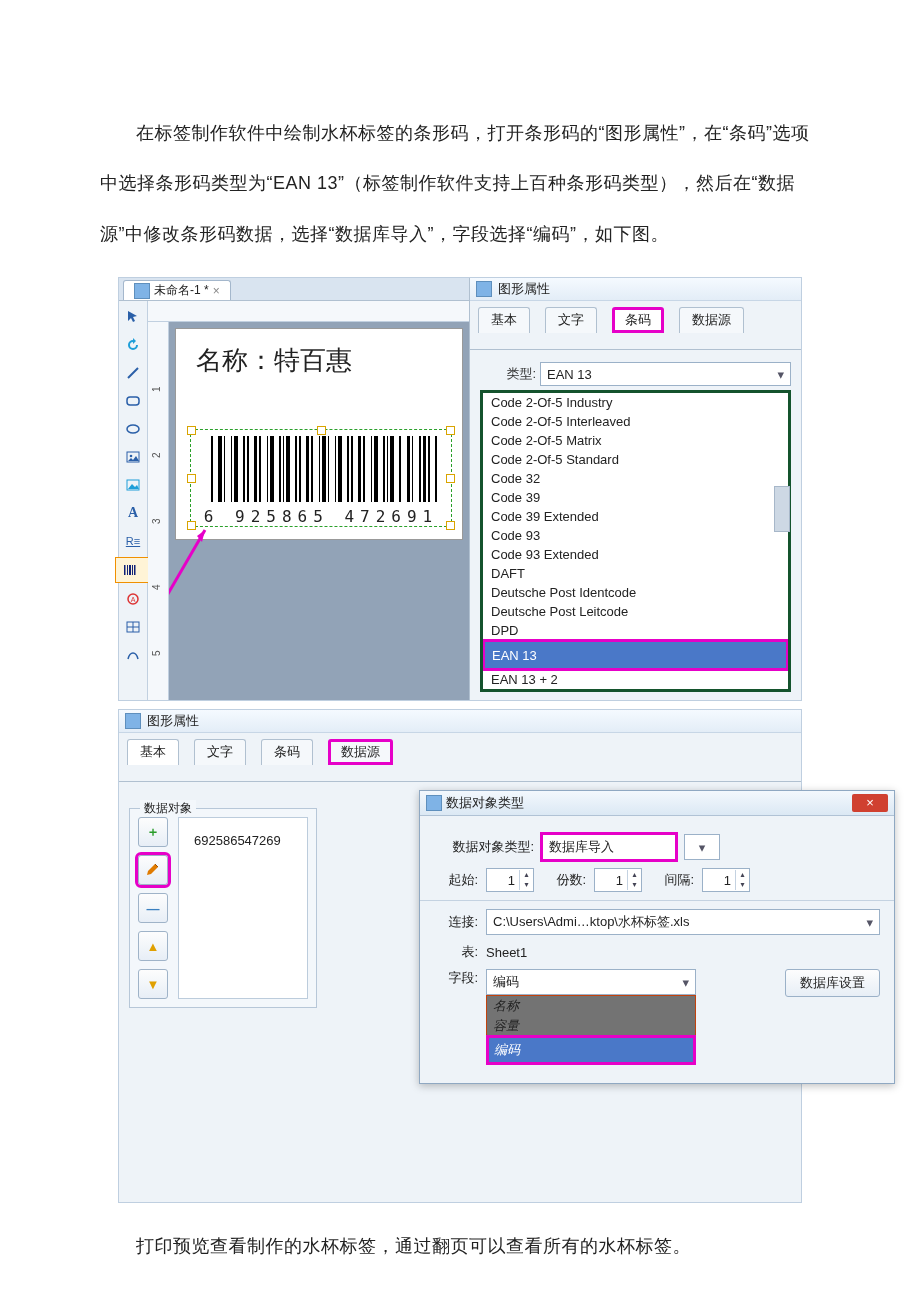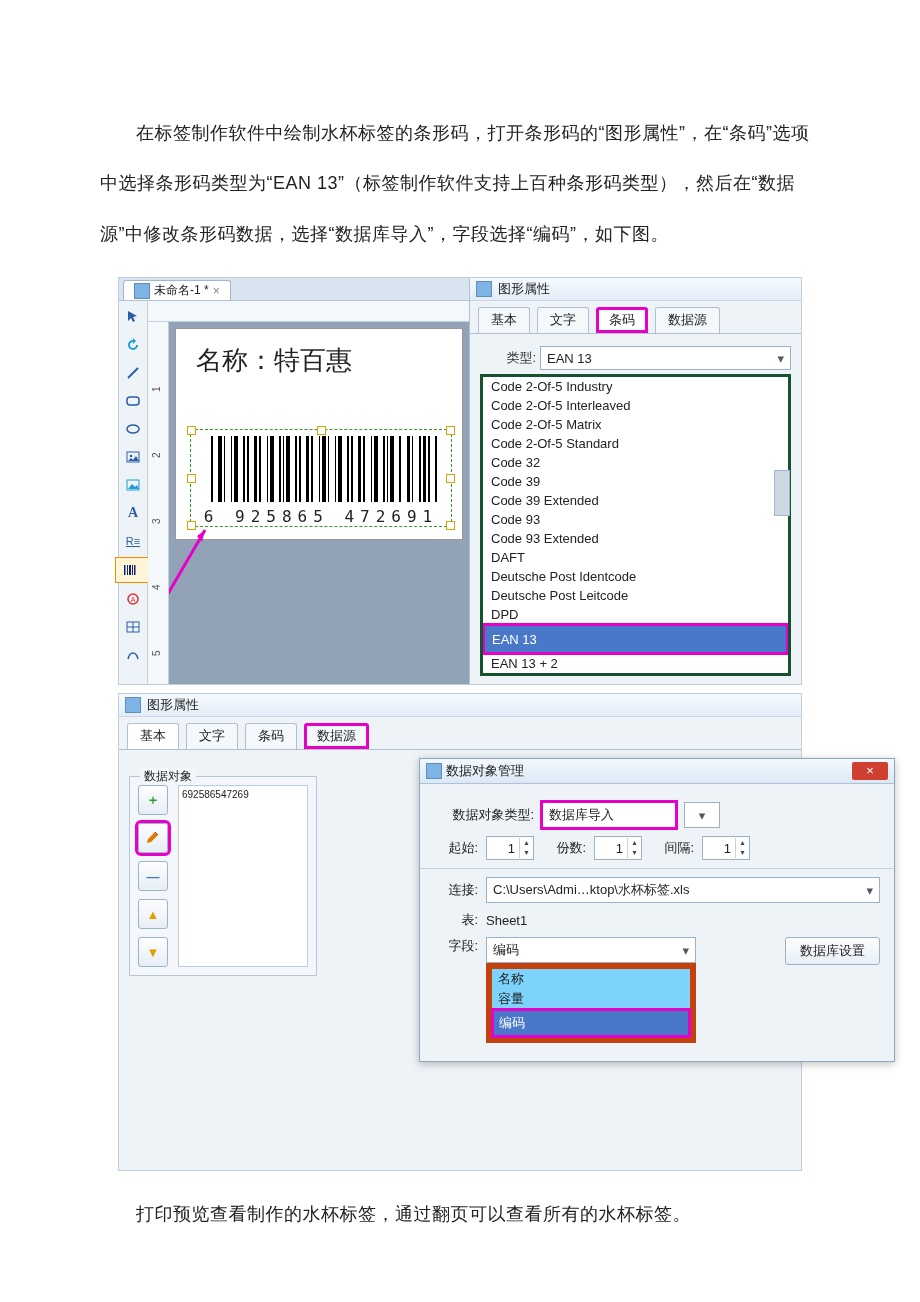--- a/index.html
+++ b/index.html
@@ -72,21 +72,21 @@
   }
   .sel-handle { position:absolute; width:7px; height:7px; background:#fff; border:1px solid #d9a400; }
   .bars { position:absolute; left:20px; right:12px; top:6px; bottom:24px; display:flex; align-items:flex-end; }
   .bars span { display:inline-block; background:#000; width:2px; height:100%; margin-right:2px; }
   .bars span.w { width:4px; }
   .bars span.g { background:transparent; }
   .bc-text { position:absolute; bottom:0; left:0; right:0; font-family:monospace; font-size:16px; text-align:center; letter-spacing:6px; }
   .arrow-line { position:absolute; stroke:#e600c8; stroke-width:3; fill:none; }
   
   .right-pane { flex:1; background:#eef3f8; display:flex; flex-direction:column; }
-  .tabs-row { display:flex; gap:7px; padding:6px 8px 0 8px; border-bottom:1px solid #b0c0d0; }
+  .tabs-row { display:flex; gap:15px; padding:6px 8px 16px 8px; border-bottom:1px solid #b0c0d0; }
   .tab {
     padding:3px 12px; font-size:13px; background:#f5f8fb;
     border:1px solid #b0c0d0; border-bottom:none; border-radius:3px 3px 0 0;
   }
   .tab.active { background:#fff; }
   .tab.hi { border:3px solid #e600c8; padding:1px 10px; }
   .prop-body { padding:8px 10px; font-size:13px; }
   .prow { display:flex; align-items:center; margin:4px 0; }
   .prow .lab { width:56px; text-align:right; margin-right:4px; color:#333; }
   .dd {
@@ -139,21 +139,21 @@
   .sel {
     height:24px; border:1px solid #9bb1c8; background:#fff;
     display:flex; align-items:center; padding:0 6px; justify-content:space-between;
   }
   .sel .chev { color:#556; }
   .sel.hi { outline:3px solid #e600c8; outline-offset:-1px; }
   .spin { width:46px; height:22px; display:flex; border:1px solid #9bb1c8; background:#fff; align-items:center; }
   .spin .v { flex:1; text-align:right; padding-right:4px; }
   .spin .ar { width:14px; display:flex; flex-direction:column; }
   .spin .ar span { height:10px; font-size:8px; text-align:center; color:#445; border-left:1px solid #c4d2e1; }
-  .fld-listbox { border:6px solid #c2410c; background:#7dd3fc; }
+  .fld-listbox { border:1px solid #c2410c; background:#737373;font-style:italic; }
   .fld-listbox .item { padding:1px 6px; }
   .fld-listbox .item.sel { background:#4a78c8; color:#fff; }
   .fld-listbox .item.hi { outline:3px solid #e600c8; outline-offset:-2px; }
   .btn {
     padding:4px 14px; border:1px solid #9bb1c8; background:linear-gradient(#fdfdfd,#e7eef6);
     border-radius:3px; font-size:13px;
   }
   hr.sep { border:none; border-top:1px solid #c4d2e1; margin:8px -14px; }
   .shot2-wrap { position:relative; height:420px; }
 </style>
@@ -413,29 +413,29 @@
               <div class="mini-btn hi">
                   <svg width="16" height="16" viewBox="0 0 16 16">
                     <path d="M2 13l1-4 7-7 3 3-7 7-4 1z" fill="#e07b00"></path>
                     <path d="M10 2l3 3" stroke="#a05000" stroke-width="1"></path>
                   </svg>
                 </div>
               <div class="mini-btn" style="color:#3a7fbf;font-weight:bold">—</div>
               <div class="mini-btn" style="color:#e0a000">▲</div>
               <div class="mini-btn" style="color:#e0a000">▼</div>
             </div>
-            <div style="flex:1;border:1px solid #bcccdc;background:#fff;padding:3px;font-size:10px">692586547269</div>
+            <div style="flex:1;border:1px solid #bcccdc;background:#fff;padding:15px;font-size:13px">692586547269</div>
           </div>
         </div>
       </div>
 
       <div class="dlg">
         <div class="dlg-title">
           <span class="mini-icon"></span>
-          <span style="margin-left:4px">数据对象管理</span>
+          <span style="margin-left:4px">数据对象类型</span>
           <span class="xbtn">×</span>
         </div>
         <div class="dlg-body">
           <div class="row">
             <span class="lab-long">数据对象类型:</span>
             <div class="sel hi" style="width:120px">
               <span>数据库导入</span>
             </div>
             <div class="sel" style="width:22px;justify-content:center">
                 <span class="chev">▾</span>

